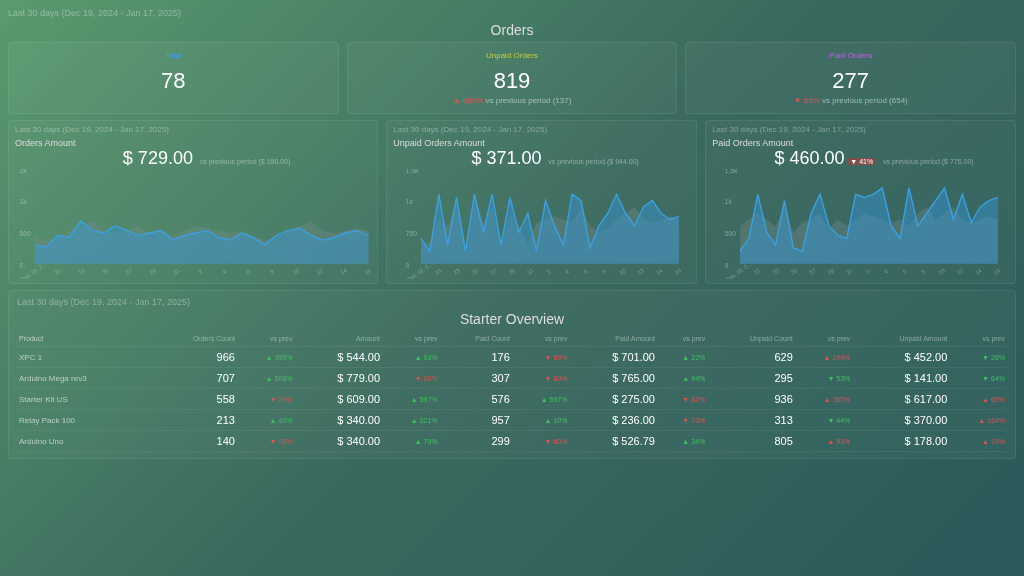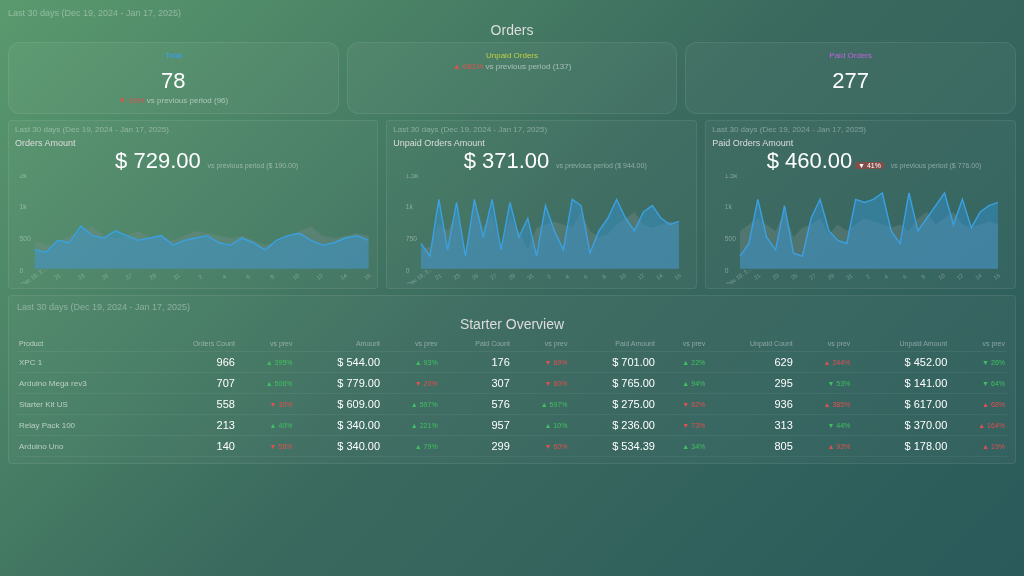--- a/index.html
+++ b/index.html
@@ -10,39 +10,39 @@
     background: linear-gradient(135deg, #5a9a6e 0%, #3a6a5e 50%, #2a5a5a 100%);
     color: #ccc;
     font-size: 10px;
     overflow: hidden;
     padding: 8px;
   }
   .period-label { color: rgba(255,255,255,0.35); font-size: 9px; margin-bottom: 4px; }
   .section { margin-bottom: 6px; }
   .section-title { text-align: center; color: #ddd; font-size: 14px; margin-bottom: 4px; }
   .cards { display: flex; gap: 8px; }
-  .card { flex: 1; background: rgba(255,255,255,0.04); border: 1px solid rgba(255,255,255,0.08); border-radius: 12px; padding: 8px; text-align: center; }
+  .card { flex: 1; background: rgba(255,255,255,0.04); border: 1px solid rgba(255,255,255,0.08); border-radius: 4px; padding: 8px; text-align: center; }
   .card-label { font-size: 8px; margin-bottom: 2px; }
   .lbl-total { color: #3aa0ff; }
   .lbl-unpaid { color: #c0d040; }
   .lbl-paid { color: #c060e0; }
   .big-num { color: #fff; font-size: 22px; font-weight: 500; margin-top: 8px; }
   .delta-line { font-size: 8px; color: rgba(255,255,255,0.5); margin-top: 2px; }
   .delta-down { color: #e05050; }
   .delta-up { color: #40c060; }
   .delta-up.arrow-red { color: #e05050; }
 
   .charts-row { display: flex; gap: 8px; margin-bottom: 6px; }
   .chart-card { background: rgba(255,255,255,0.03); border: 1px solid rgba(255,255,255,0.08); border-radius: 4px; padding: 4px 6px; position: relative; }
   .chart-card .period-label { font-size: 8px; }
   .chart-big { flex: 1.2; }
   .chart-sm { flex: 1; }
   .chart-title { text-align: left; color: #ddd; font-size: 9px; }
   .amount-line { text-align: center; }
-  .amount-big { color: #fff; font-size: 22px; font-weight: 500; display:inline-block;margin-left:27px; }
+  .amount-big { color: #fff; font-size: 18px; font-weight: 500; display:inline-block;margin-left:27px; }
   .amount-sub { font-size: 7px; color: rgba(255,255,255,0.4); display:inline-block; margin-left:4px;}
   .mini-badge { font-size:7px; padding:0 3px; border-radius:2px; display:inline-block; }
   .badge-red { background: rgba(200,50,50,0.5); color:#fff; }
   svg.chart { width: 100%; height: 110px; display:block; }
   .y-tick { font-size: 7px; fill: rgba(255,255,255,0.35); }
   .x-tick { font-size: 6px; fill: rgba(255,255,255,0.3); }
 
   .table-card { background: rgba(255,255,255,0.03); border: 1px solid rgba(255,255,255,0.08); border-radius:4px; padding:6px 8px;}
   table { width:100%; border-collapse: collapse; font-size:8px; }
   th, td { padding:4px 2px; text-align:right; border-bottom:1px solid rgba(255,255,255,0.06); }
@@ -54,29 +54,30 @@
 </head>
 <body>
 
 <div class="section">
   <div class="period-label">Last 30 days (Dec 19, 2024 - Jan 17, 2025)</div>
   <div class="section-title">Orders</div>
   <div class="cards" id="orders-cards">
       <div class="card">
     <div class="card-label lbl-total">Total</div>
     <div class="big-num">78</div>
-    <div class="delta-line"><span class="delta-down">▼ 19%</span> vs previous period (96)</div>
   </div>
       <div class="card">
     <div class="card-label lbl-unpaid">Unpaid Orders</div>
+    <div class="big-num">819</div>
     <div class="delta-line"><span class="delta-up arrow-red">▲ 681%</span> vs previous period (137)</div>
   </div>
       <div class="card">
     <div class="card-label lbl-paid">Paid Orders</div>
     <div class="big-num">277</div>
+    <div class="delta-line"><span class="delta-down">▼ 58%</span> vs previous period (654)</div>
   </div>
     </div>
 </div>
 
 <div class="charts-row" id="charts-row">
     <div class="chart-card chart-big">
     <div class="period-label">Last 30 days (Dec 19, 2024 - Jan 17, 2025)</div>
     <div class="chart-title">Orders Amount</div>
     <div class="amount-line">
       <span class="amount-big">$ 729.00</span>
@@ -259,21 +260,21 @@
     <td class="delta" style="color:#e05050">▲ 164%</td>
   </tr>
         <tr>
     <td>Arduino Uno</td>
     <td class="val">140</td>
     <td class="delta" style="color:#e05050">▼ 58%</td>
     <td class="val">$ 340.00</td>
     <td class="delta" style="color:#40c060">▲ 79%</td>
     <td class="val">299</td>
     <td class="delta" style="color:#e05050">▼ 60%</td>
-    <td class="val">$ 534.39</td>
+    <td class="val">$ 526.79</td>
     <td class="delta" style="color:#40c060">▲ 34%</td>
     <td class="val">805</td>
     <td class="delta" style="color:#e05050">▲ 93%</td>
     <td class="val">$ 178.00</td>
     <td class="delta" style="color:#e05050">▲ 19%</td>
   </tr>
       </tbody>
   </table>
 </div>
 

